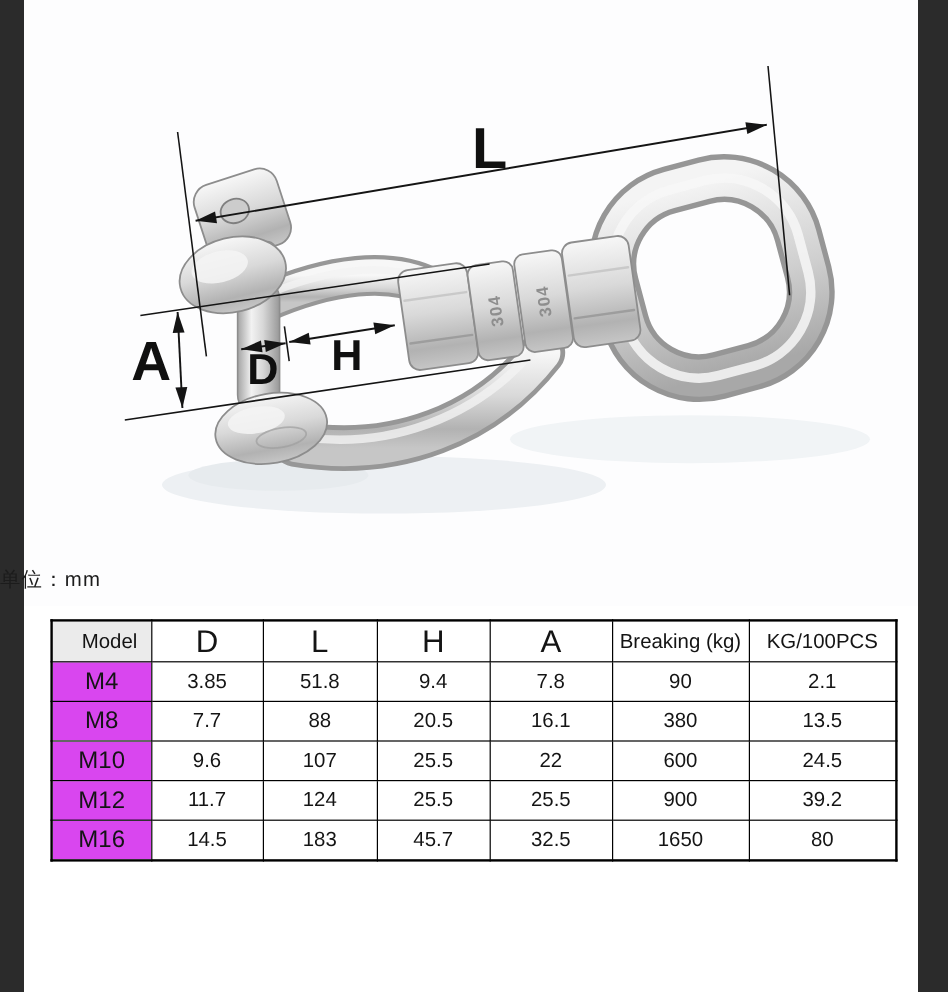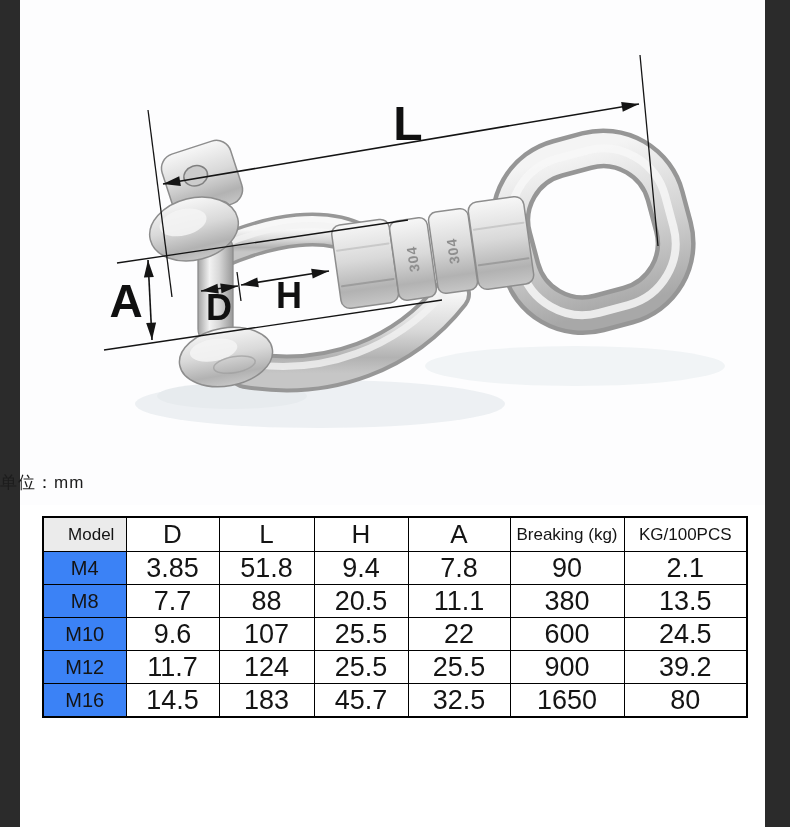--- a/index.html
+++ b/index.html
@@ -18,22 +18,22 @@
   table.spec{
     position:absolute;left:42px;top:516px;border-collapse:collapse;
     table-layout:fixed;background:#ffffff;border:2px solid #000;
   }
   table.spec th, table.spec td{
     border:1.5px solid #000;text-align:center;vertical-align:middle;
     color:#141414;padding:0;overflow:hidden;white-space:nowrap;
   }
   table.spec th{height:33px;font-weight:normal;font-size:17px;}
   table.spec th.big{font-size:26px;}
-  table.spec td{height:32px;font-size:27px;}
-  table.spec td.model-cell{background:#3b82f6;font-size:20px;}
+  table.spec td{height:32px;font-size:17px;}
+  table.spec td.model-cell{background:#d946ef;font-size:20px;}
   table.spec th.model-head{background:#ebebeb;padding-left:13px;}
   .dim-label{font-weight:bold;fill:#101010;}
 </style>
 </head>
 <body>
 
 <div class="side-bar left"></div>
 <div class="side-bar right"></div>
 
 <svg class="photo-svg" width="745" height="505" viewBox="20 0 745 505" xmlns="http://www.w3.org/2000/svg">
@@ -181,21 +181,21 @@
       <td>9.4</td>
       <td>7.8</td>
       <td>90</td>
       <td>2.1</td>
     </tr>
       <tr>
       <td class="model-cell">M8</td>
       <td>7.7</td>
       <td>88</td>
       <td>20.5</td>
-      <td>11.1</td>
+      <td>16.1</td>
       <td>380</td>
       <td>13.5</td>
     </tr>
       <tr>
       <td class="model-cell">M10</td>
       <td>9.6</td>
       <td>107</td>
       <td>25.5</td>
       <td>22</td>
       <td>600</td>

